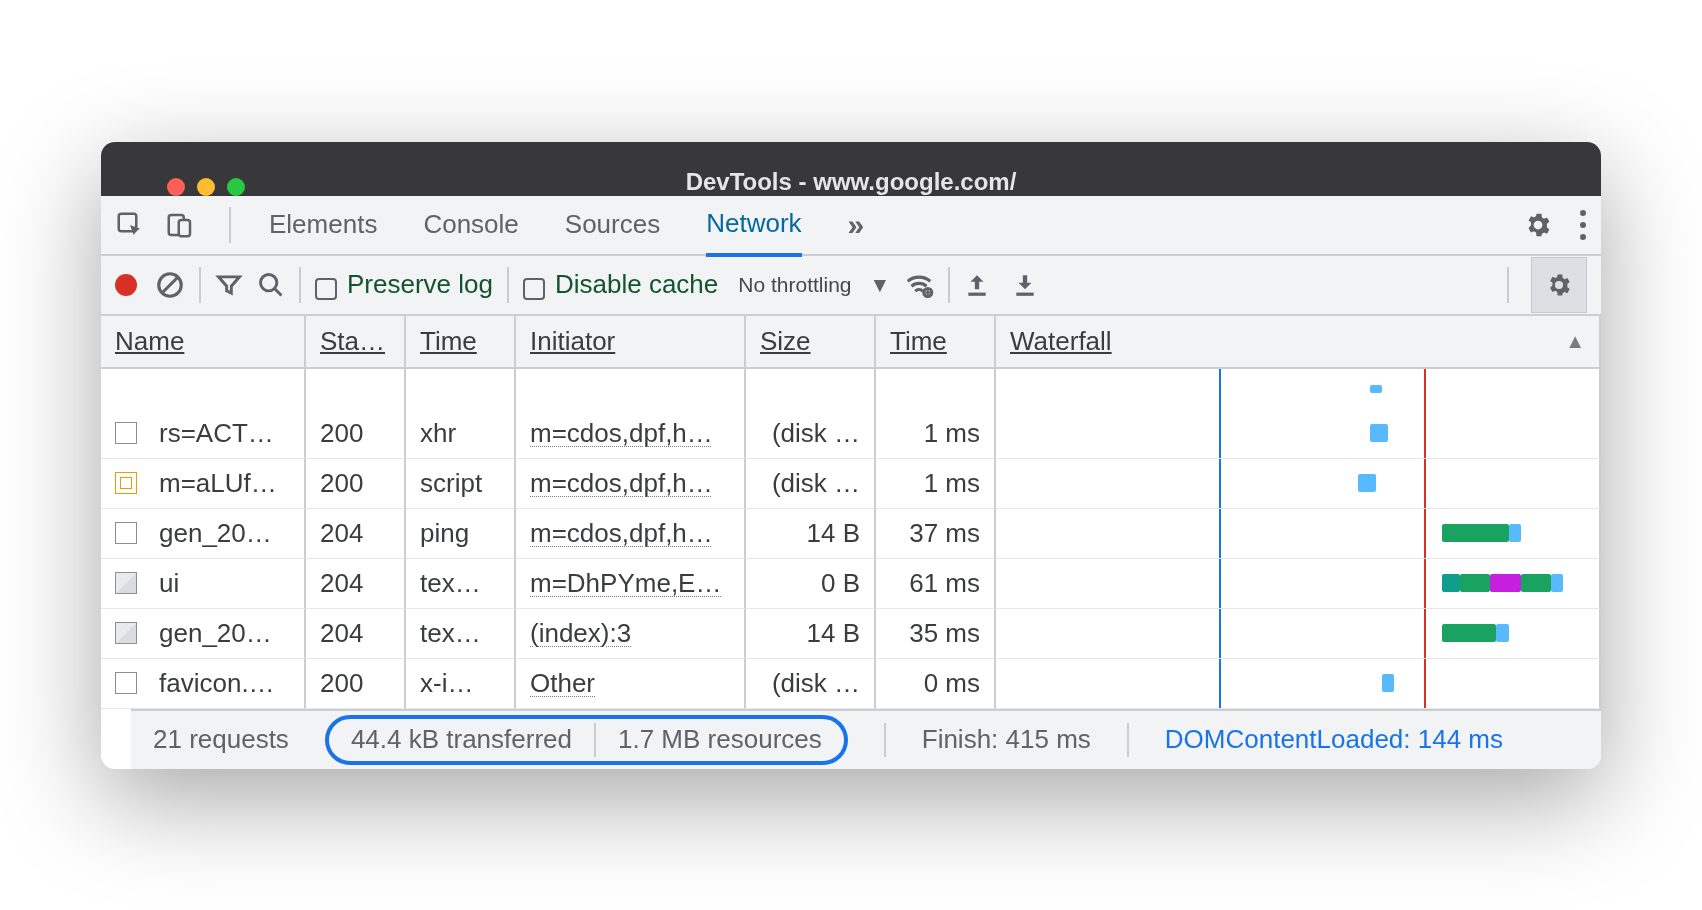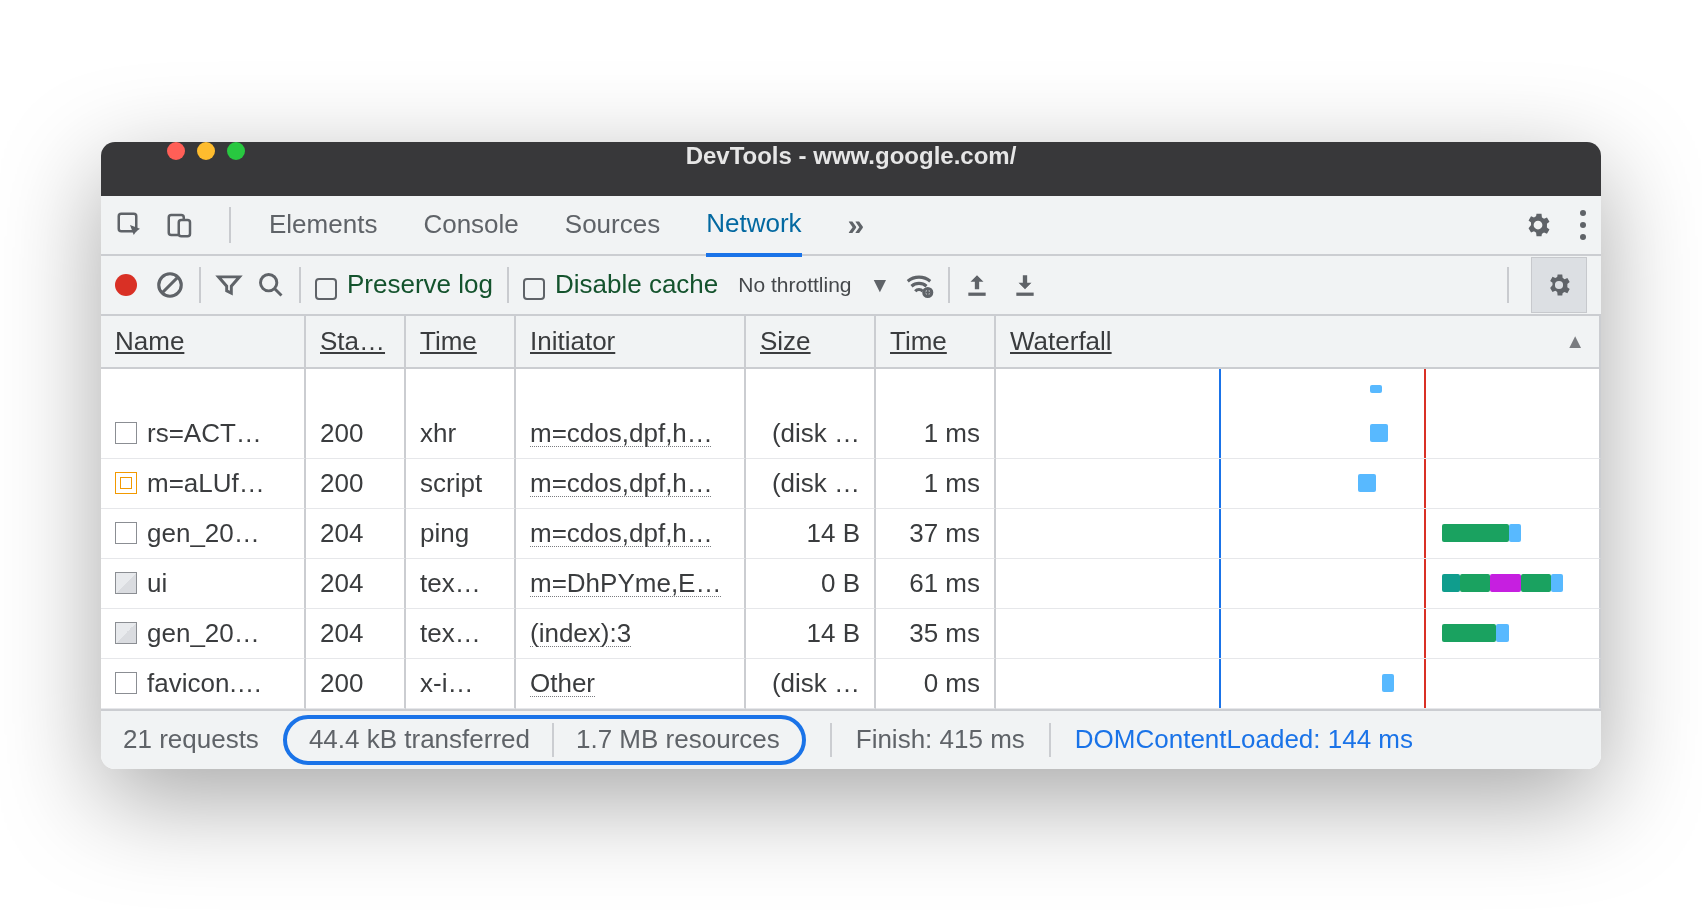--- a/index.html
+++ b/index.html
@@ -2,21 +2,21 @@
 <html><head>
 <meta charset="utf-8">
 <style>
 * { box-sizing: border-box; margin:0; padding:0; }
 html,body { width:1702px; height:910px; font-family: -apple-system, Helvetica, Arial, sans-serif; background:#fff; }
 .stage { width:1702px; height:910px; display:flex; align-items:center; justify-content:center; }
 .window { width:1500px; border-radius:14px; position:relative;
   filter: drop-shadow(0 30px 50px rgba(0,0,0,.35)); background:#fff; overflow:hidden; }
 
 
-.titlebar { background:#38383a; height:54px; display:flex; align-items:flex-start; position:relative;padding-left:44px; }
+.titlebar { background:#38383a; height:54px; display:flex; align-items:flex-end; position:relative;padding-left:44px; }
 .traffic { display:flex; gap:12px; margin-left:22px; }
 .tlight { width:18px; height:18px; border-radius:50%; }
 .tl-red{background:#ff5f57;} .tl-yel{background:#febc2e;} .tl-grn{background:#28c840;}
 .titletext { position:absolute; left:0; right:0; text-align:center; color:#e6e6e6; font-size:24px; font-weight:600; }
 
 
 .tabstrip { height:60px; background:#f1f3f4; display:flex; align-items:center; padding:0 14px; border-bottom:2px solid #cbcdd1; }
 .tabstrip .left { display:flex; align-items:center; gap:20px; }
 .tabstrip .sep { width:2px; height:36px; background:#c9cbcf; margin:0 14px; }
 .tabs { display:flex; align-items:center; gap:46px; margin-left:24px; }
@@ -36,39 +36,39 @@
 .throt { font-size:21px; color:#45484b; display:flex; align-items:center; gap:18px; }
 .tb-gear-box { width:56px; height:56px; background:#dcdfe3; border:1px solid #c7c9cd; display:flex; align-items:center; justify-content:center; margin-left:8px;}
 
 
 .grid { display:grid; grid-template-columns: 205px 100px 110px 230px 130px 120px 1fr; }
 .hd { background:#f1f3f4; border-right:2px solid #cbcdd1; border-bottom:2px solid #cbcdd1; padding:10px 14px; font-size:26px; color:#3a3c3e; white-space:nowrap; overflow:hidden; text-overflow:ellipsis; position:relative;text-decoration:underline; }
 .hd.waterfall { display:flex; align-items:center; }
 .hd .sorttri { position:absolute; right:14px; top:50%; transform:translateY(-50%); color:#7a7c80; font-size:20px;}
 .cell { border-right:2px solid #cbcdd1; border-bottom:1px solid #e6e7ea; padding:8px 14px; font-size:26px; color:#3a3c3e; white-space:nowrap; overflow:hidden; text-overflow:ellipsis; height:50px; display:flex; align-items:center;}
 .wf-cell { position:relative; padding:0; }
-.namecell { gap:10px; }
+.namecell { gap:22px; }
 .fileicon { width:22px; height:22px; border:1px solid #8b8e93; display:inline-block; flex:none;}
 .fileicon.script { border-color:#f29900; position:relative;}
 .fileicon.script::after{content:"";position:absolute;left:4px;top:4px;right:4px;bottom:4px;border:1px solid #f29900;}
 .fileicon.img { position:relative; background:linear-gradient(135deg,#e8eaed 50%,#dadce0 50%);}
 .init-link { text-decoration: underline dotted #7a7c80 1px; text-underline-offset:4px; }
 .size-cell{ justify-content:flex-end; }
 .time-cell{ justify-content:flex-end; }
 
 
 .wf-wrap { position:absolute; inset:0; }
 .wf-line { position:absolute; top:-0px; bottom:-0px; width:2px; }
 .wf-line.blue { background:#1a73e8; }
 .wf-line.red  { background:#d93025; }
 .wf-bar { position:absolute; height:18px; top:50%; transform:translateY(-50%); border-radius:2px; }
 .fill-grid{height:40px;}
 
 
-.status { height:60px; background:#f1f3f4; border-top:2px solid #cbcdd1; display:flex; align-items:center; padding:0 22px; gap:24px; font-size:26px; color:#5f6368;}
+.status { height:60px; background:#f1f3f4; border-top:2px solid #cbcdd1; display:flex; align-items:center; padding:0 22px; gap:36px; font-size:26px; color:#5f6368;margin-left:30px;}
 .sdiv { width:2px; height:34px; background:#cbcdd1;}
 .highlight { border:4px solid #1a73e8; border-radius:28px; padding:4px 22px; display:flex; align-items:center; gap:22px;}
 .dom { color:#1a73e8; }
 
 svg { display:block; }
 </style>
 </head>
 <body>
 
 <div class="stage">

